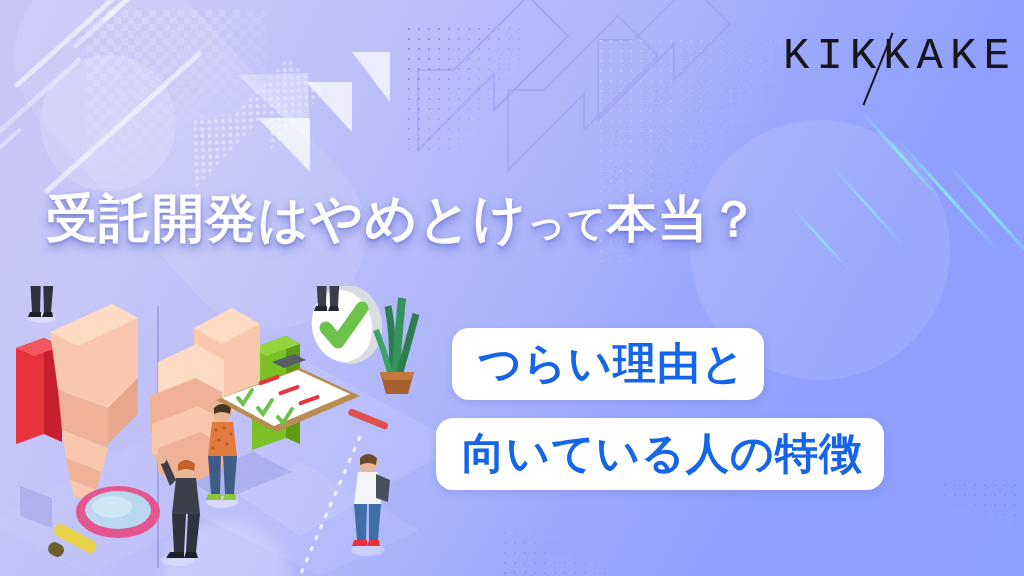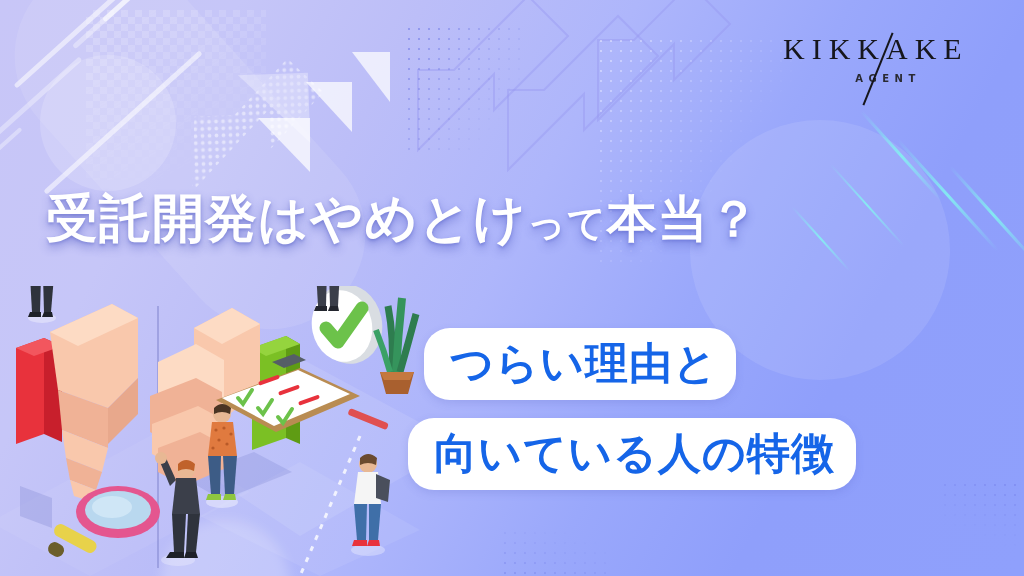--- a/index.html
+++ b/index.html
@@ -84,22 +84,22 @@
   }
   
   .arrow-deco { position:absolute; left:150px; top:40px; transform:rotate(0deg); opacity:.55; }
 
   
   #logo {
     position:absolute; right:30px; top:34px;
     width:218px; height:72px;
   }
   #logo .word {
-    font-family:Liberation Serif, serif;
-    font-size:30px; letter-spacing:7px; font-weight:300;
+    font-family:Liberation Mono, monospace;
+    font-size:44px; letter-spacing:7px; font-weight:300;
     color:#16161c; line-height:1; text-align:left;
     padding-left:7px;
   }
   #logo .sub {
     margin-top:9px; text-align:center;
     font-size:10px; letter-spacing:5.5px; font-weight:600;
     color:#2a2a33; padding-left:6px;
   }
   #logo .slash {
     position:absolute; left:101px; top:-4px;
@@ -119,27 +119,28 @@
   }
   #headline .seg { display:inline-block; vertical-align:baseline; }
   .sz-xl { font-size:52px; letter-spacing:1px; }
   .sz-md { font-size:50px; letter-spacing:1px; }
   .sz-sm { font-size:38px; letter-spacing:1px;margin-top:8px; }
 
   
   .pill {
     position:absolute;
     background:#ffffff;
-    border-radius:26px;
+    border-radius:17px;
     display:flex; align-items:center;
     color:#1565e8;
     font-weight:800;
     letter-spacing:1px;
     box-shadow:0 3px 9px rgba(80,90,190,0.18);
     font-family:"DejaVu Sans","Liberation Sans",sans-serif;
+    margin-left:28px;
   }
   #pill-1 { left:424px; top:328px; width:312px; height:72px; padding-left:26px; font-size:43px; }
   #pill-2 { left:408px; top:418px; width:448px; height:72px; padding-left:26px; font-size:43px; }
 
   
   #illus { position:absolute; left:0; bottom:0; width:460px; height:290px; }
   #illus svg { display:block; }
 </style>
 </head>
 <body>
@@ -379,21 +380,20 @@
         <path d="M369 218 L381 218 L378 254 L369 254 Z" fill="#3f6fa8"></path>
         <path d="M354 254 L367 254 L367 260 L352 260 Z" fill="#e8323c"></path>
         <path d="M369 254 L379 254 L380 260 L367 260 Z" fill="#e8323c"></path>
       </g>
     </svg>
   </div>
 
   <div id="logo">
     <div class="word">KIKKAKE</div>
     <div class="slash"></div>
-    <div class="sub">AGENT</div>
   </div>
 
   <h1 id="headline">
     <span class="seg sz-xl">受託開発</span><span class="seg sz-md">は</span><span class="seg sz-xl">やめとけ</span><span class="seg sz-sm">って</span><span class="seg sz-md">本当？</span>
   </h1>
 
   <div class="pill" id="pill-1">
     <span>つらい理由と</span>
   </div>
   <div class="pill" id="pill-2">

